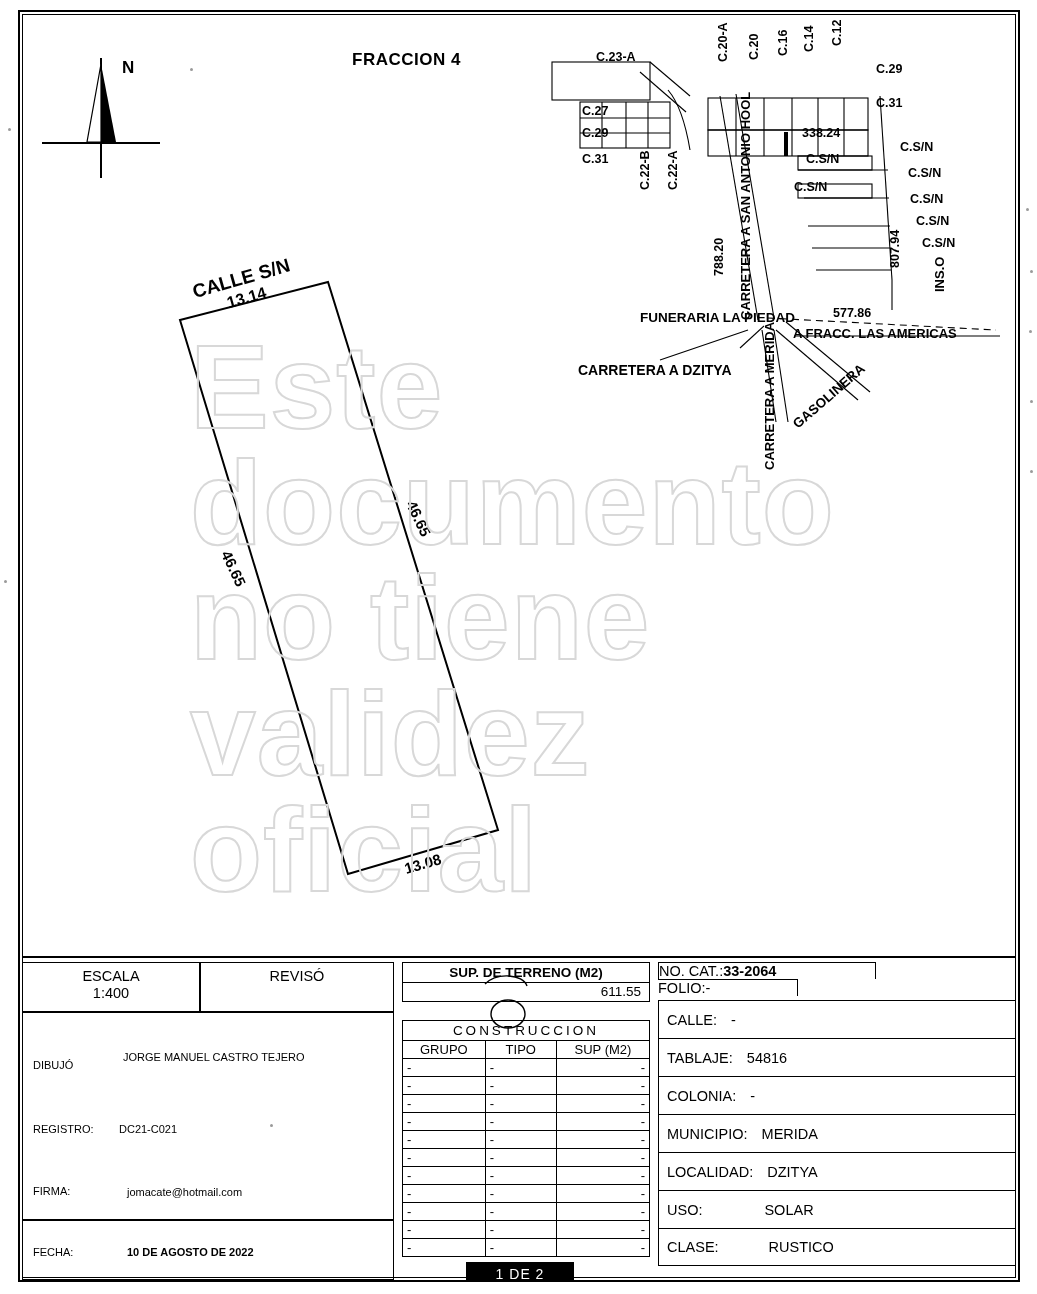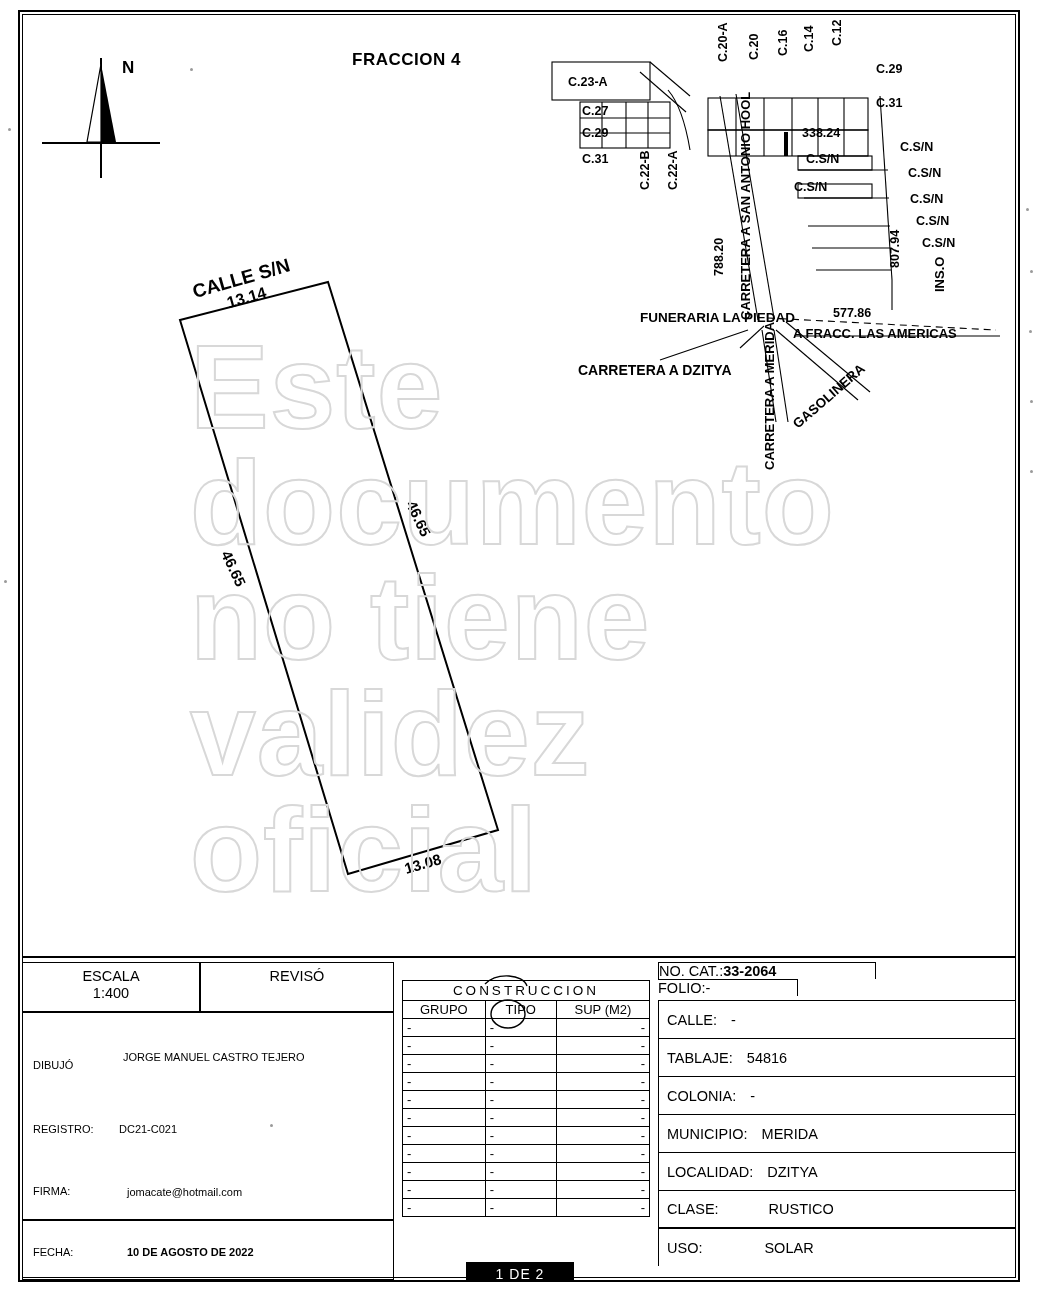--- a/index.html
+++ b/index.html
@@ -403,21 +403,21 @@
         <line x1="208" y1="300" x2="120" y2="330"></line>
         <line x1="222" y1="300" x2="236" y2="392"></line>
         <line x1="234" y1="300" x2="248" y2="392"></line>
         <line x1="236" y1="300" x2="318" y2="370"></line>
         <line x1="246" y1="292" x2="330" y2="362"></line>
 
         <line x1="254" y1="306" x2="460" y2="306"></line>
       </g>
     </svg>
 
-    <div class="lbl" style="left:28px;top:20px;margin-top:25px;">C.23-A</div>
+    <div class="lbl" style="left:56px;top:20px;">C.23-A</div>
     <div class="lbl" style="left:42px;top:74px;">C.27</div>
     <div class="lbl" style="left:42px;top:96px;">C.29</div>
     <div class="lbl" style="left:42px;top:122px;">C.31</div>
     <div class="lbl rot90" style="left:98px;top:160px;">C.22-B</div>
     <div class="lbl rot90" style="left:126px;top:160px;">C.22-A</div>
     <div class="lbl rot90" style="left:176px;top:32px;">C.20-A</div>
     <div class="lbl rot90" style="left:207px;top:30px;">C.20</div>
     <div class="lbl rot90" style="left:236px;top:26px;">C.16</div>
     <div class="lbl rot90" style="left:262px;top:22px;">C.14</div>
     <div class="lbl rot90" style="left:290px;top:16px;">C.12</div>
@@ -489,20 +489,24 @@
       <div class="fld" style="left:10px;top:172px;">FIRMA:</div>
       <div class="fld" style="left:104px;top:173px;">jomacate@hotmail.com</div>
     </div>
     <div class="cell fecha-cell">
       <div class="fld" style="left:10px;top:25px;">FECHA:</div>
       <div class="fld" style="left:104px;top:25px;font-weight:bold;">10 DE AGOSTO DE 2022</div>
     </div>
   </div>
 
   <div id="mid-block">
+    <div class="sup-terreno">
+      <div class="hdr">SUP. DE TERRENO (M2)</div>
+      <div class="val">611.55</div>
+    </div>
 
     <table class="constr">
       <tbody>
           <tr class="title-row">
         <td colspan="3">CONSTRUCCION</td>
       </tr>
       <tr class="hdr-row">
         <td style="width:80px;">GRUPO</td>
         <td style="width:70px;">TIPO</td>
         <td style="width:98px;">SUP (M2)</td>
@@ -589,25 +593,25 @@
       <span class="v">-</span>
     </div>
     <div class="row">
       <span class="k">MUNICIPIO:</span>
       <span class="v">MERIDA</span>
     </div>
     <div class="row">
       <span class="k">LOCALIDAD:</span>
       <span class="v">DZITYA</span>
     </div>
+    <div class="row">
+      <span class="k">USO:</span>
+      <span class="v" style="padding-left:62px;">SOLAR</span>
+    </div>
     <div class="row last">
       <span class="k">CLASE:</span>
       <span class="v" style="padding-left:50px;">RUSTICO</span>
     </div>
-    <div class="row">
-      <span class="k">USO:</span>
-      <span class="v" style="padding-left:62px;">SOLAR</span>
-    </div>
   </div>
 
   <div class="page-tag">1 DE 2</div>
   <div class="footer-strip"></div>
 </div>
 
 </body></html>

